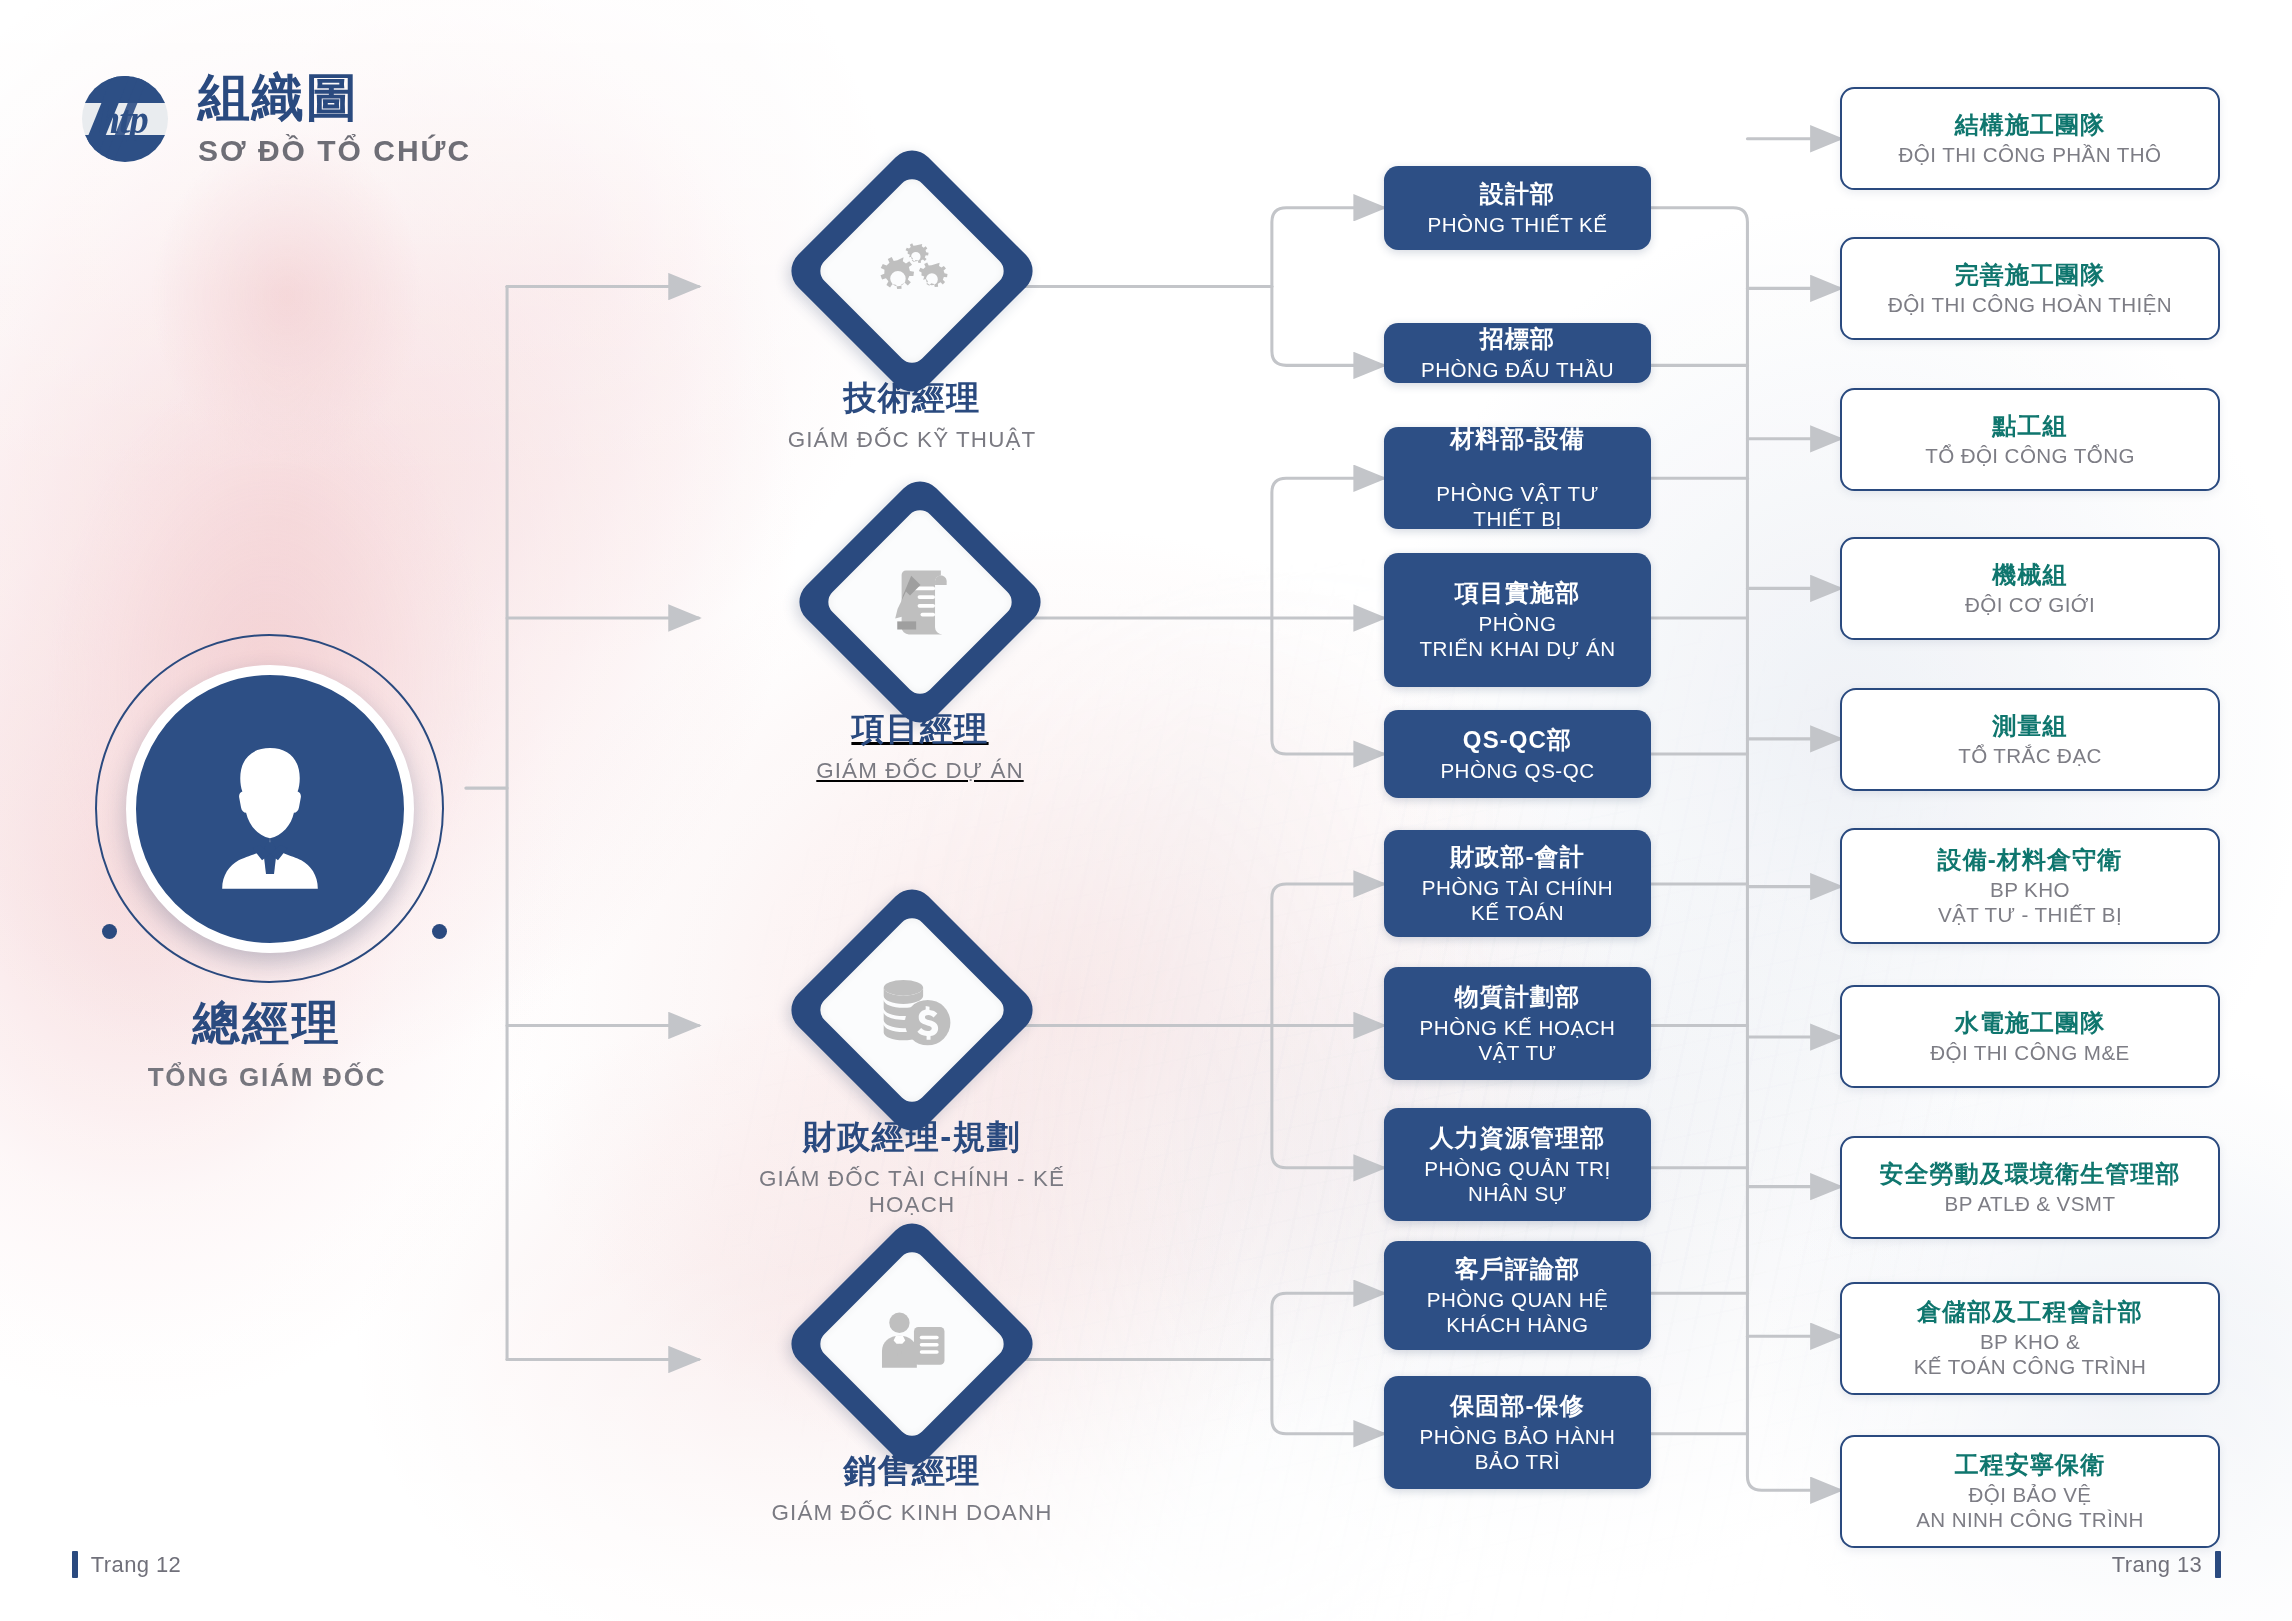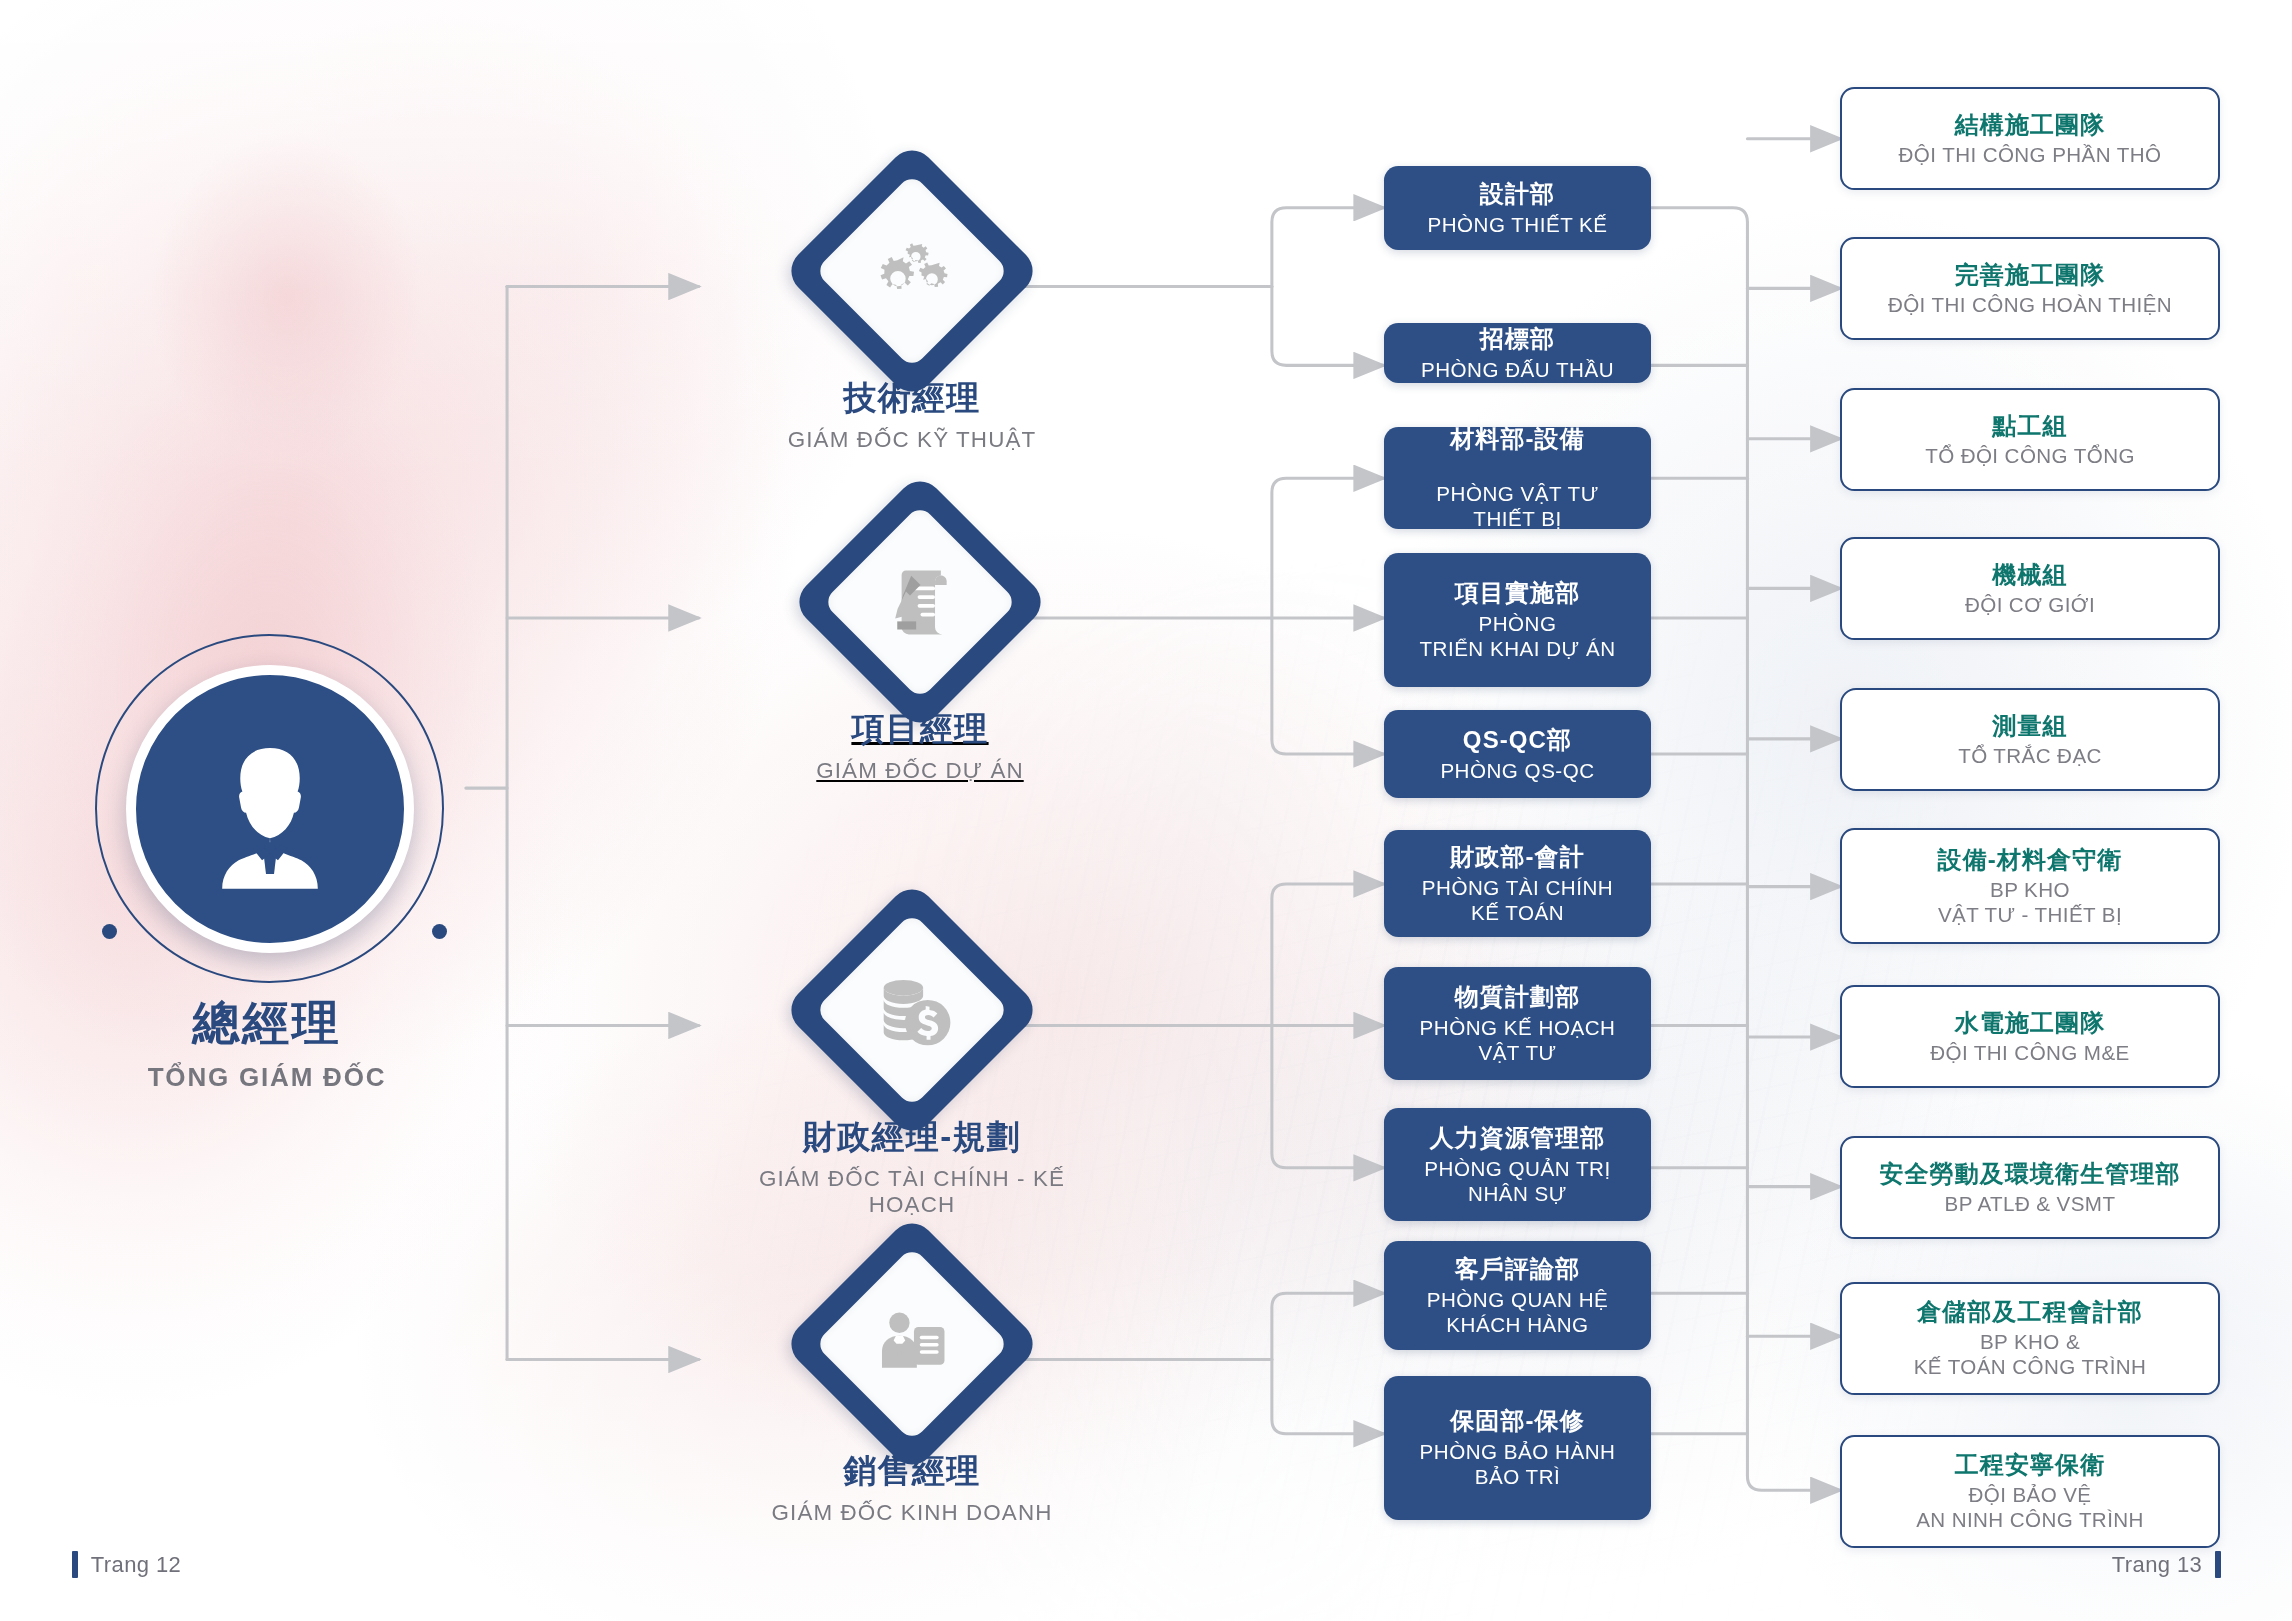--- a/index.html
+++ b/index.html
@@ -227,20 +227,33 @@
       <path d="M1951 490 L2055 490" marker-end="url(#arw)"></path>
       <path d="M1951 657 L2055 657" marker-end="url(#arw)"></path>
       <path d="M1951 825 L2055 825" marker-end="url(#arw)"></path>
       <path d="M1951 990 L2055 990" marker-end="url(#arw)"></path>
       <path d="M1951 1158 L2055 1158" marker-end="url(#arw)"></path>
       <path d="M1951 1325 L2055 1325" marker-end="url(#arw)"></path>
       <path d="M1951 1492 L2055 1492" marker-end="url(#arw)"></path>
     </g>
   </svg>
 
+  <div class="header">
+    <div class="logo-badge">
+      <div class="cap-top"></div>
+        <div class="cap-bot"></div>
+      <div class="slash"></div>
+        <div class="slash2"></div>
+      <div class="wordmark">htp</div>
+    </div>
+    <div class="header-text">
+      <div class="title-cn">組織圖</div>
+      <div class="title-vi">SƠ ĐỒ TỔ CHỨC</div>
+    </div>
+  </div>
 
   <div class="ceo">
     <div class="ceo-ring-outer"></div>
     <div class="ceo-disc">
       <svg width="170" height="170" viewBox="0 0 64 64">
         <path fill="#ffffff" d="M32 9c-7.2 0-11.2 4.6-11.2 11.4 0 2 .3 3.6.8 5-.9.3-1.4 1.2-1.2 2.3l.7 3.7c.2 1.2 1 2 1.9 2 1 4.7 4.4 8.6 9 9.6 0 0 .2 2.2-.1 3.2-.4 1.2-8.6 3.5-11.7 5.1C16.7 53.2 14 57 14 62h36c0-5-2.7-8.8-6.2-10.7-3.1-1.6-11.3-3.9-11.7-5.1-.3-1-.1-3.2-.1-3.2 4.6-1 8-4.9 9-9.6.9 0 1.7-.8 1.9-2l.7-3.7c.2-1.1-.3-2-1.2-2.3.5-1.4.8-3 .8-5C43.2 13.6 39.2 9 32 9z"></path>
         <path fill="#2d4f85" d="M31 44.5h2l1.6 3-1.1 9h-3l-1.1-9z"></path>
         <path fill="#2d4f85" d="M28.2 45.6 32 49l-3 2.3-3.6-4.6zM35.8 45.6 32 49l3 2.3 3.6-4.6z"></path>
       </svg>
     </div>
@@ -378,21 +391,21 @@
     <div class="vi">PHÒNG KẾ HOẠCH<br>VẬT TƯ</div>
   </div>
   <div class="dept" style="left:1384px; top:1108px; height:113px;">
     <div class="cn">人力資源管理部</div>
     <div class="vi">PHÒNG QUẢN TRỊ<br>NHÂN SỰ</div>
   </div>
   <div class="dept" style="left:1384px; top:1241px; height:109px;">
     <div class="cn">客戶評論部</div>
     <div class="vi">PHÒNG QUAN HỆ<br>KHÁCH HÀNG</div>
   </div>
-  <div class="dept" style="left:1384px; top:1376px; height:144px;">
+  <div class="dept" style="left:1384px; top:1376px; height:113px;">
     <div class="cn">保固部-保修</div>
     <div class="vi">PHÒNG BẢO HÀNH<br>BẢO TRÌ</div>
   </div>
 
   <div class="team" style="left:1840px; top:87px;   height:103px;">
     <div class="cn">結構施工團隊</div>
     <div class="vi">ĐỘI THI CÔNG PHẦN THÔ</div>
   </div>
   <div class="team" style="left:1840px; top:237px;  height:103px;">
     <div class="cn">完善施工團隊</div>

